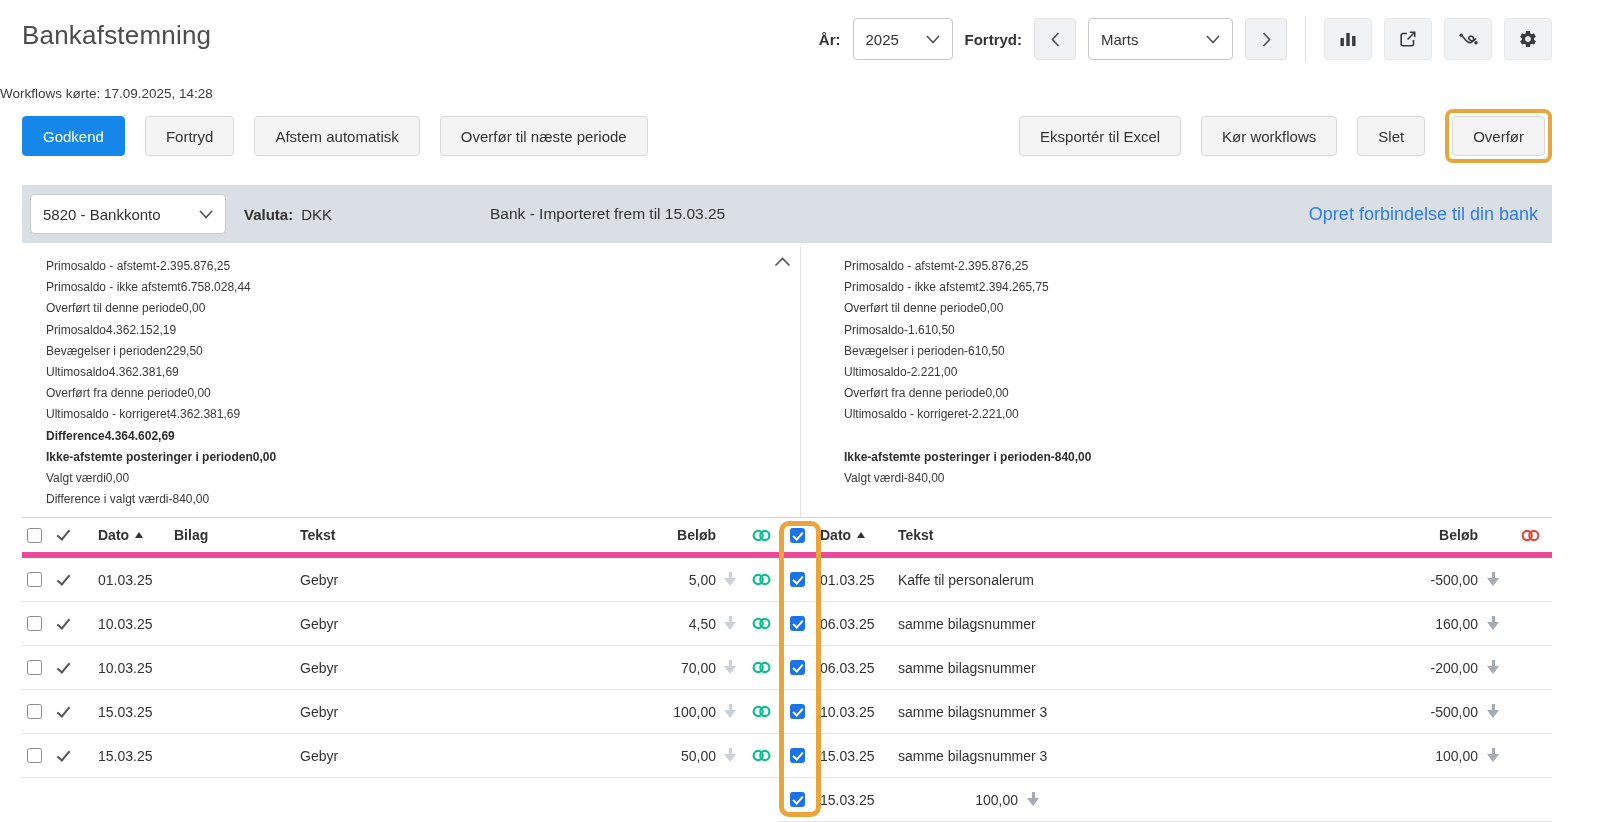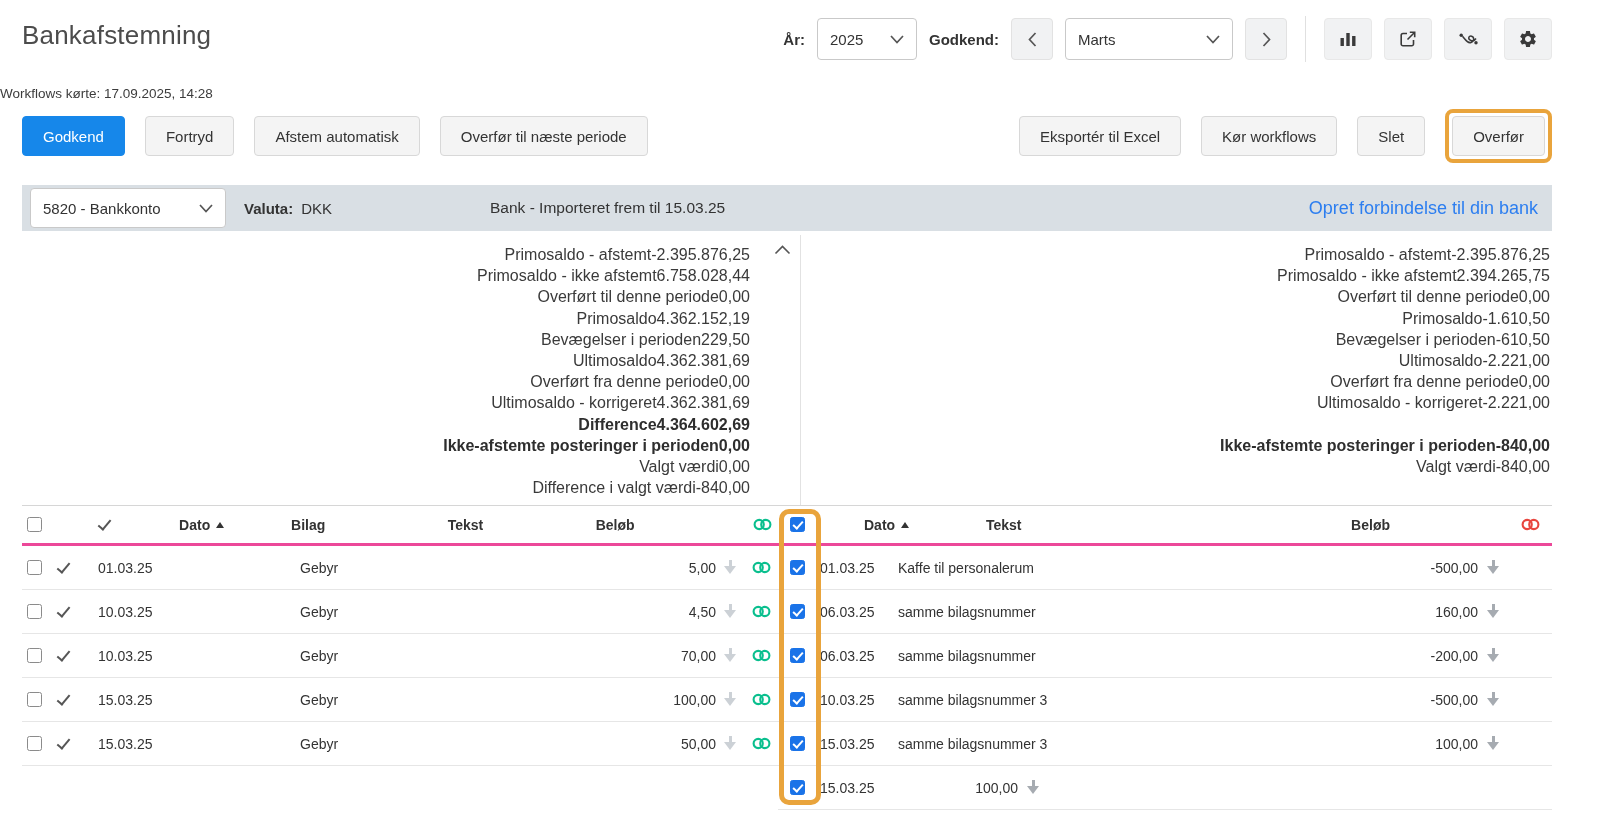--- a/index.html
+++ b/index.html
@@ -11,21 +11,21 @@
   
   .top { display:flex; justify-content:space-between; align-items:flex-start;
          padding:16px 46px 0 22px; }
   h1 { margin:4px 0 0 0; font-size:26px; font-weight:400; color:#4c4c4c; letter-spacing:.2px; }
   .controls { display:flex; align-items:center; gap:12px; }
   .lbl { font-weight:bold; font-size:15px; color:#333; }
   .select { display:flex; align-items:center; justify-content:space-between;
             height:42px; background:#fff; border:1px solid #c9c9c9; border-radius:4px;
             padding:0 12px; font-size:15px; color:#333; cursor:pointer;text-align:center; }
   .select.w-year { width:100px; }
-  .select.w-period { width:168px; }
+  .select.w-period { width:145px; }
   .navbtn { width:42px; height:42px; background:#f1f2f3; border:1px solid #e2e2e2;
             border-radius:4px; display:flex; align-items:center; justify-content:center; cursor:pointer; }
   .vdiv { width:1px; height:46px; background:#e0e0e0; margin:0 6px; }
   .iconbtn { width:48px; height:42px; background:#f1f2f3; border:1px solid #e8e8e8;
              border-radius:4px; display:flex; align-items:center; justify-content:center; cursor:pointer; }
 
   
   .workflows { text-align:left; padding-right:46px; margin-top:24px;
                font-size:13.5px; color:#3c3c3c; }
 
@@ -33,49 +33,49 @@
   .toolbar { display:flex; justify-content:space-between; align-items:center;
              padding:8px 46px 0 22px; }
   .tb-left, .tb-right { display:flex; align-items:center; gap:20px; }
   .btn { height:40px; padding:0 20px; border-radius:4px; font-size:15px;
          font-family:inherit; cursor:pointer; white-space:nowrap; }
   .btn-default { background:#f4f4f4; border:1px solid #d8d8d8; color:#333; }
   .btn-primary { background:#1687ea; border:1px solid #1687ea; color:#fff; }
   .hl-wrap { border:4px solid #e9a43c; border-radius:8px; padding:3px; }
 
   
-  .account-bar { position:relative; margin:22px 46px 0 22px; height:46px;
+  .account-bar { position:relative; margin:22px 46px 0 22px; height:58px;
                  background:#d9dfe4; display:flex; align-items:center; padding:0 14px 0 8px; }
   .account-select { width:196px; height:40px; background:#fff; border:1px solid #c9c9c9;
                     border-radius:4px; display:flex; align-items:center; justify-content:space-between;
                     padding:0 12px; font-size:15px; cursor:pointer; }
   .valuta { margin-left:18px; font-weight:bold; font-size:15px; }
   .valuta-val { margin-left:8px; font-size:15px; }
   .bank-status { position:absolute; left:468px; font-size:15.5px; color:#333; }
   .bank-link { margin-left:auto; font-size:18px; color:#2c7ef0; cursor:pointer; text-decoration:none; }
 
   
   .summary { position:relative; margin:0 46px 0 22px; padding:13px 0 7px; height:274px; }
   .sum-divider { position:absolute; left:778px; top:4px; bottom:0; width:1px; background:#e2e2e2; }
   .collapse { position:absolute; left:752px; top:14px; cursor:pointer; }
   .panel { position:absolute; top:13px; }
   .panel-l { left:4px;   width:724px; }
   .panel-r { left:802px; width:726px; }
-  .srow { display:flex; justify-content:flex-end; line-height:21.2px;
-          font-size:16px; color:#3a3a3a;margin-left:20px; }
+  .srow { display:flex; justify-content:flex-start; line-height:21.2px;
+          font-size:12px; color:#3a3a3a;margin-left:20px; }
   .srow.bold { font-weight:bold; color:#2e2e2e; }
   .srow.spacer { height:21.2px; }
 
   
   .tables { position:relative; margin:0 46px 0 22px; border-top:1px solid #d6d6d6; height:308px; }
   .ltable { position:absolute; left:0; top:0; width:756px; }
   .rtable { position:absolute; left:756px; top:0; width:774px; }
   .trow { display:flex; align-items:center; height:44px; border-bottom:1px solid #e6e6e6;
           font-size:14px; color:#333; }
-  .thead { height:40px; font-weight:bold; border-bottom:3px solid #ec4899;gap:44px; }
+  .thead { height:40px; font-weight:bold; border-bottom:6px solid #ec4899; }
   .c-cb   { width:32px; padding-left:5px; display:flex; align-items:center; }
   .c-chk  { width:44px; display:flex; align-items:center; padding-left:6px; }
   .c-dato { width:76px; display:flex; align-items:center; gap:6px; }
   .c-bilag{ width:126px; }
   .c-tekst{ flex:1; }
   .c-amt  { width:120px; text-align:right; }
   .c-arr  { width:28px; display:flex; justify-content:center; }
   .c-link { width:34px; display:flex; justify-content:center; align-items:center; cursor:pointer; }
   .c-cb2  { width:42px; padding-left:12px; display:flex; align-items:center; }
   .c-dato2{ width:78px; display:flex; align-items:center; gap:6px; }
@@ -120,21 +120,21 @@
   <div class="top">
     <h1>Bankafstemning</h1>
     <div class="controls">
       <span class="lbl">År:</span>
       <div class="select w-year">
         <span>2025</span>
         <svg width="14" height="9" viewBox="0 0 14 9">
             <path d="M1 1 L7 7.5 L13 1" fill="none" stroke="#555" stroke-width="1.7"></path>
           </svg>
       </div>
-      <span class="lbl">Godkend:</span>
+      <span class="lbl">Fortryd:</span>
       <button class="navbtn">
         <svg width="9" height="15" viewBox="0 0 9 15">
             <path d="M7.5 1 L1.5 7.5 L7.5 14" fill="none" stroke="#555" stroke-width="1.7"></path>
           </svg>
       </button>
       <div class="select w-period">
         <span>Marts</span>
         <svg width="14" height="9" viewBox="0 0 14 9">
             <path d="M1 1 L7 7.5 L13 1" fill="none" stroke="#555" stroke-width="1.7"></path>
           </svg>

